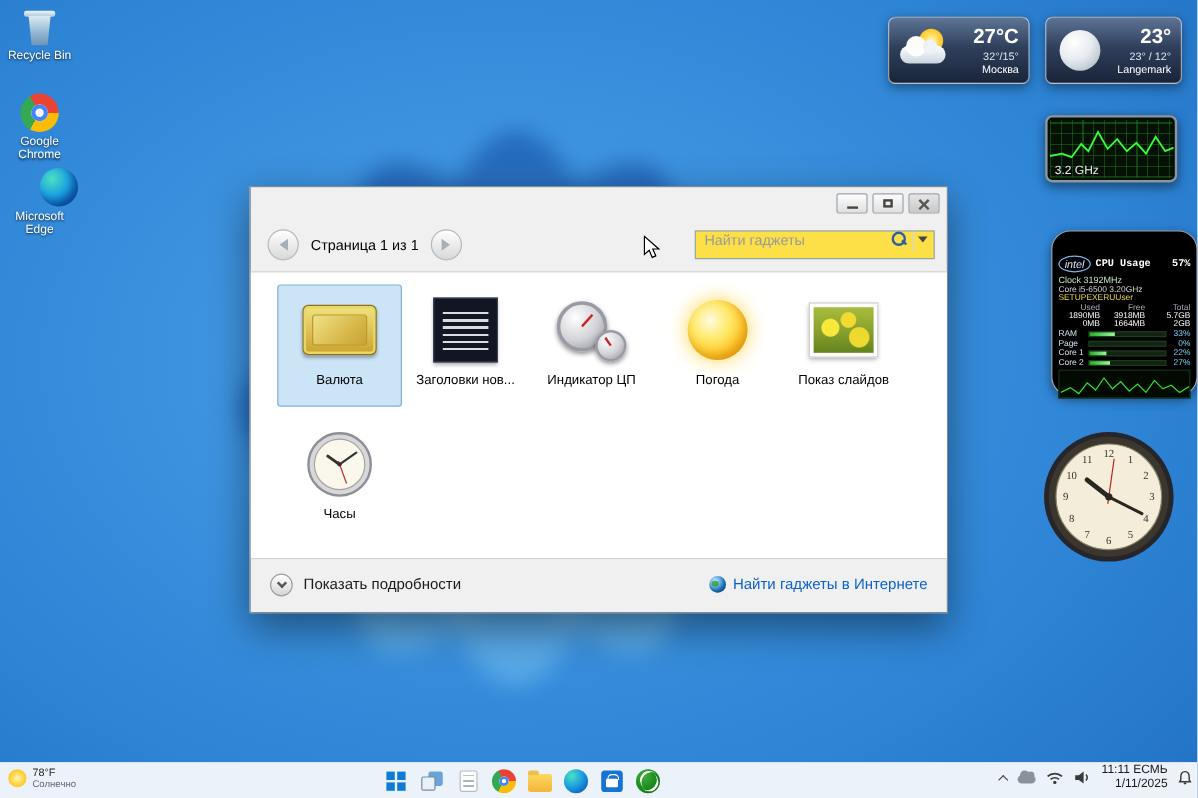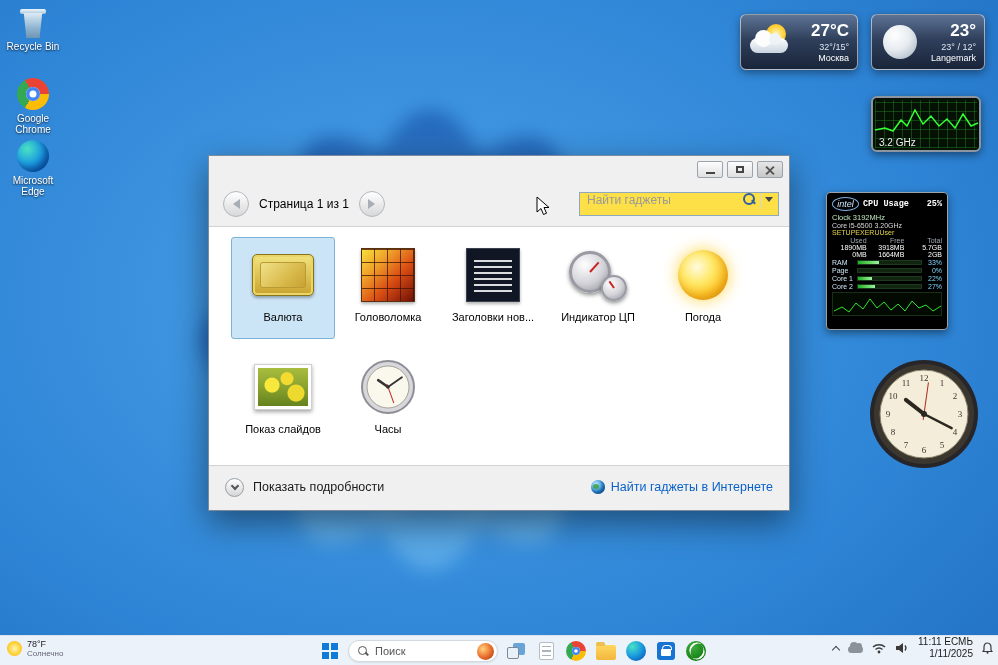--- a/index.html
+++ b/index.html
@@ -48,22 +48,22 @@
   .wrange { font-size:9px; color:#dde7f1; margin-top:3px;margin-left:11px; }
   .wcity { font-size:9px; color:#fff; margin-top:1px; }
 
   #cpum { position:absolute; left:871px; top:96px; width:110px; height:56px; background:#04110486;
     background:#041104; border:2px solid #8d969e; border-radius:6px; box-shadow:0 3px 9px rgba(0,0,0,.45); overflow:hidden; }
   .cm-grid { position:absolute; inset:2px; background:
     repeating-linear-gradient(0deg, rgba(30,120,30,.5) 0 1px, transparent 1px 9px),
     repeating-linear-gradient(90deg, rgba(30,120,30,.5) 0 1px, transparent 1px 9px); }
   .cm-ghz { position:absolute; left:6px; bottom:2px; font-size:10px; color:#f0f0f0; text-shadow:0 0 3px #000; }
 
-  #cpuu { position:absolute; left:826px; top:192px; width:122px; height:138px; background:#000;
-    border:1px solid #9aa2ac; border-radius:4px; color:#fff; padding:4px 5px 3px; font-size:7px; box-shadow:0 3px 9px rgba(0,0,0,.45); }
+  #cpuu { position:absolute; left:876px; top:192px; width:122px; height:138px; background:#000;
+    border:1px solid #9aa2ac; border-radius:16px; color:#fff; padding:20px 5px 3px; font-size:7px; box-shadow:0 3px 9px rgba(0,0,0,.45); }
   .cu-top { display:flex; align-items:center; gap:4px; }
   .intel { width:27px; height:14px; border:1px solid #7ab0e8; border-radius:50%; color:#cfe4ff;
     font-size:9px; font-style:italic; display:flex; align-items:center; justify-content:center; flex:none; }
   .cu-title { flex:1; display:flex; justify-content:space-between; font-size:8.5px; font-weight:bold;font-family:Liberation Mono, monospace; }
   .cu-clock { color:#bfe8bf; margin-top:2px; font-size:7.5px; }
   .cu-model { color:#d8d8d8; }
   .cu-user { color:#e8d44a; }
   .cu-table { display:grid; grid-template-columns:1fr 1fr 1fr; column-gap:3px; text-align:right; margin-top:1px; }
   .cu-th { color:#9fa8b2; }
   .cu-td { color:#fff; }
@@ -231,21 +231,21 @@
     <div class="bin">
         <div class="lid"></div>
         <div class="body"></div>
       </div>
     <div class="dlabel">Recycle Bin</div>
   </div>
   <div class="dicon" style="left:1px;top:78px;">
     <div class="chrome-ic"></div>
     <div class="dlabel">Google Chrome</div>
   </div>
-  <div class="dicon" style="left:1px;top:140px;">
+  <div class="dicon" style="left:1px;top:140px;align-items:flex-end;">
     <div class="edge-ic"></div>
     <div class="dlabel">Microsoft Edge</div>
   </div>
 
   <div class="wg" id="wg1">
     <div class="wicon">
         <div class="wsun"></div>
         <div class="wcloud"></div>
       </div>
     <div class="wtxt">
@@ -272,21 +272,21 @@
       <polyline points="2,30 12,28 20,31 28,20 34,26 42,10 50,24 58,16 66,26 74,19 82,28 90,14 98,26 105,23" fill="none" stroke="#35ff35" stroke-width="1.5"></polyline>
     </svg>
     <div class="cm-ghz">3.2 GHz</div>
   </div>
 
   <div id="cpuu">
     <div class="cu-top">
       <div class="intel">intel</div>
       <div class="cu-title">
         <span>CPU Usage</span>
-        <span>25%</span>
+        <span>57%</span>
       </div>
     </div>
     <div class="cu-clock">Clock 3192MHz</div>
     <div class="cu-model">Core i5-6500 3.20GHz</div>
     <div class="cu-user">SETUPEXERUUser</div>
     <div class="cu-table">
       <span class="cu-th">Used</span>
       <span class="cu-th">Free</span>
       <span class="cu-th">Total</span>
       <span class="cu-td">1890MB</span>
@@ -388,26 +388,20 @@
 
     <div class="win-content">
       <div class="tile selected">
         <div class="iconzone">
             <div class="ic-cur"></div>
           </div>
         <div class="tlabel">Валюта</div>
       </div>
       <div class="tile">
         <div class="iconzone">
-            <div class="ic-puz"></div>
-          </div>
-        <div class="tlabel">Головоломка</div>
-      </div>
-      <div class="tile">
-        <div class="iconzone">
             <div class="ic-news"></div>
           </div>
         <div class="tlabel">Заголовки нов...</div>
       </div>
       <div class="tile">
         <div class="iconzone">
           <div class="ic-cpu">
             <div class="gauge g1">
                 <div class="needle"></div>
               </div>
@@ -477,25 +471,20 @@
     </div>
 
     <div class="tb-center">
       <div class="tb-ic">
         <span class="start-grid">
             <span></span>
             <span></span>
             <span></span>
             <span></span>
           </span>
-      </div>
-      <div class="search-pill">
-        <span class="mag2"></span>
-        <span class="ptxt">Поиск</span>
-        <span class="pimg"></span>
       </div>
       <div class="tb-ic">
           <span class="tv">
             <span class="b"></span>
             <span class="f"></span>
           </span>
         </div>
       <div class="tb-ic">
           <span class="doc"></span>
         </div>

